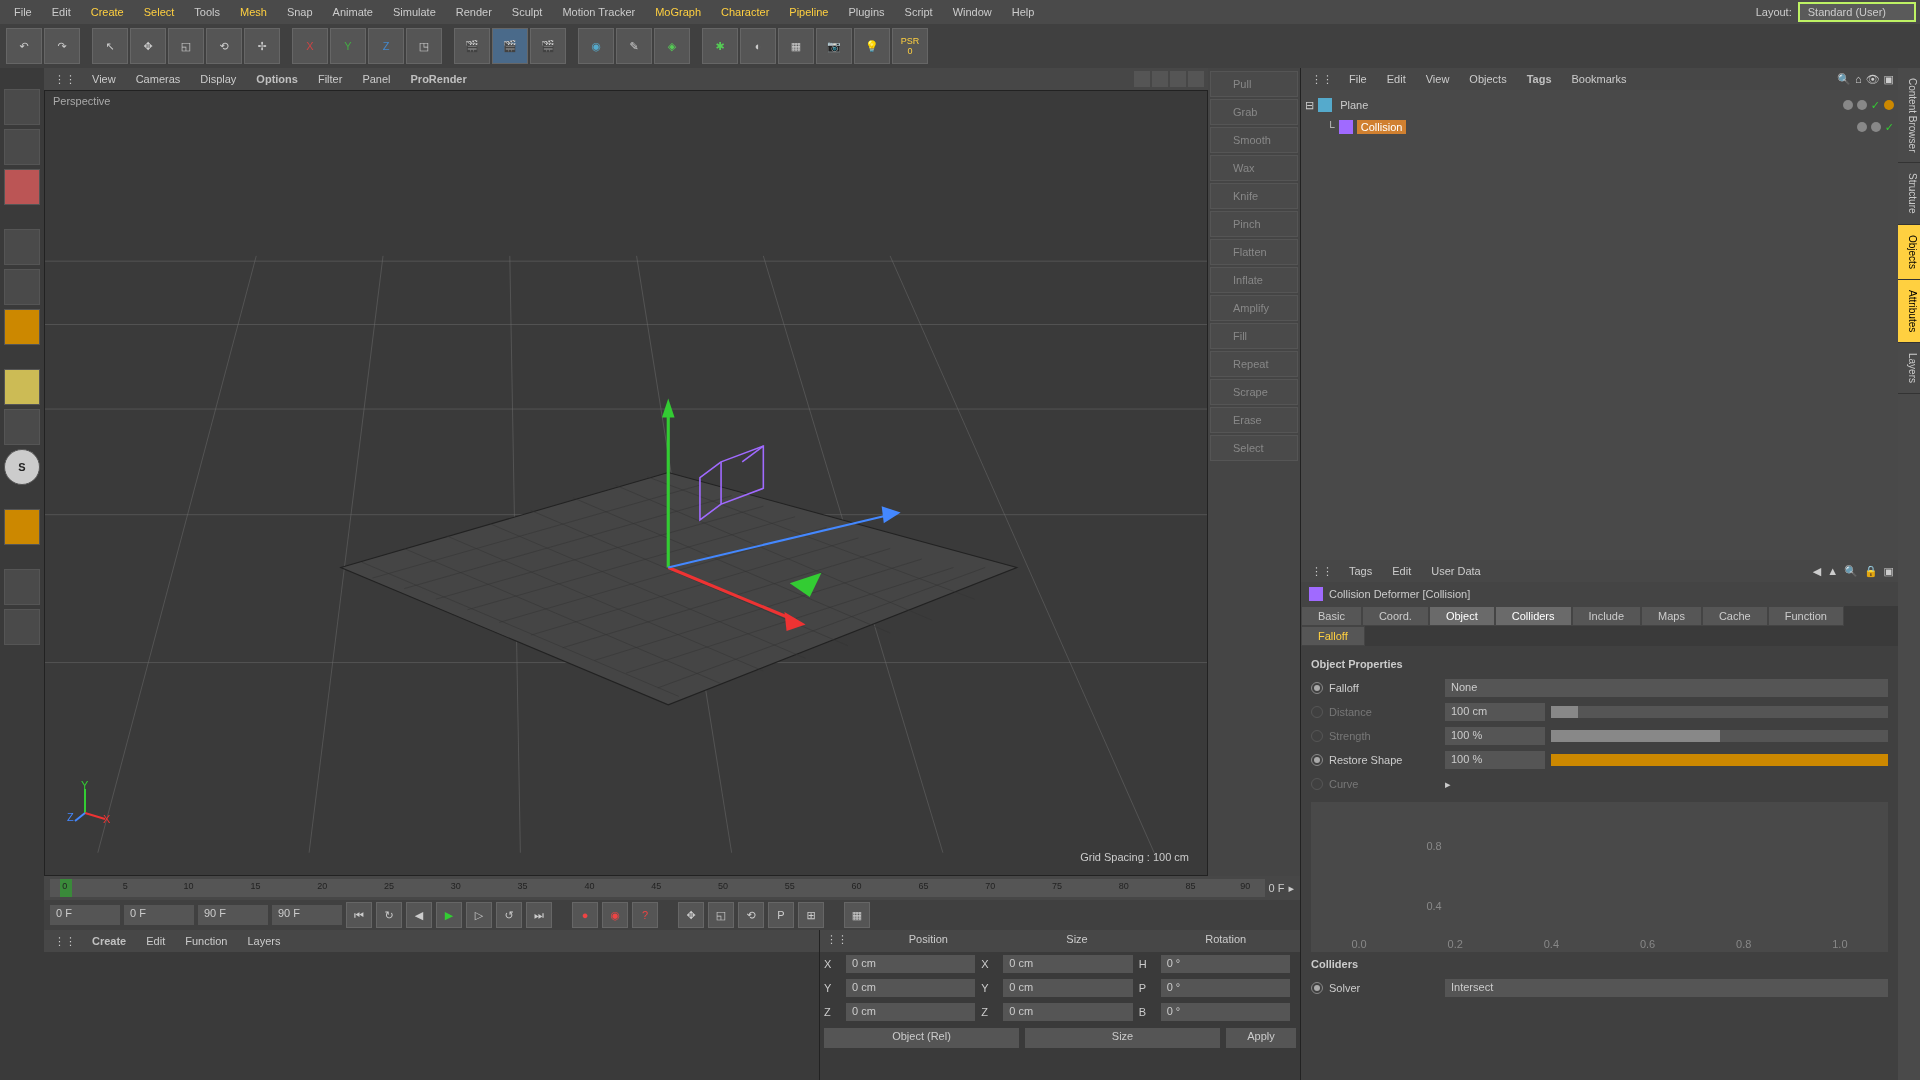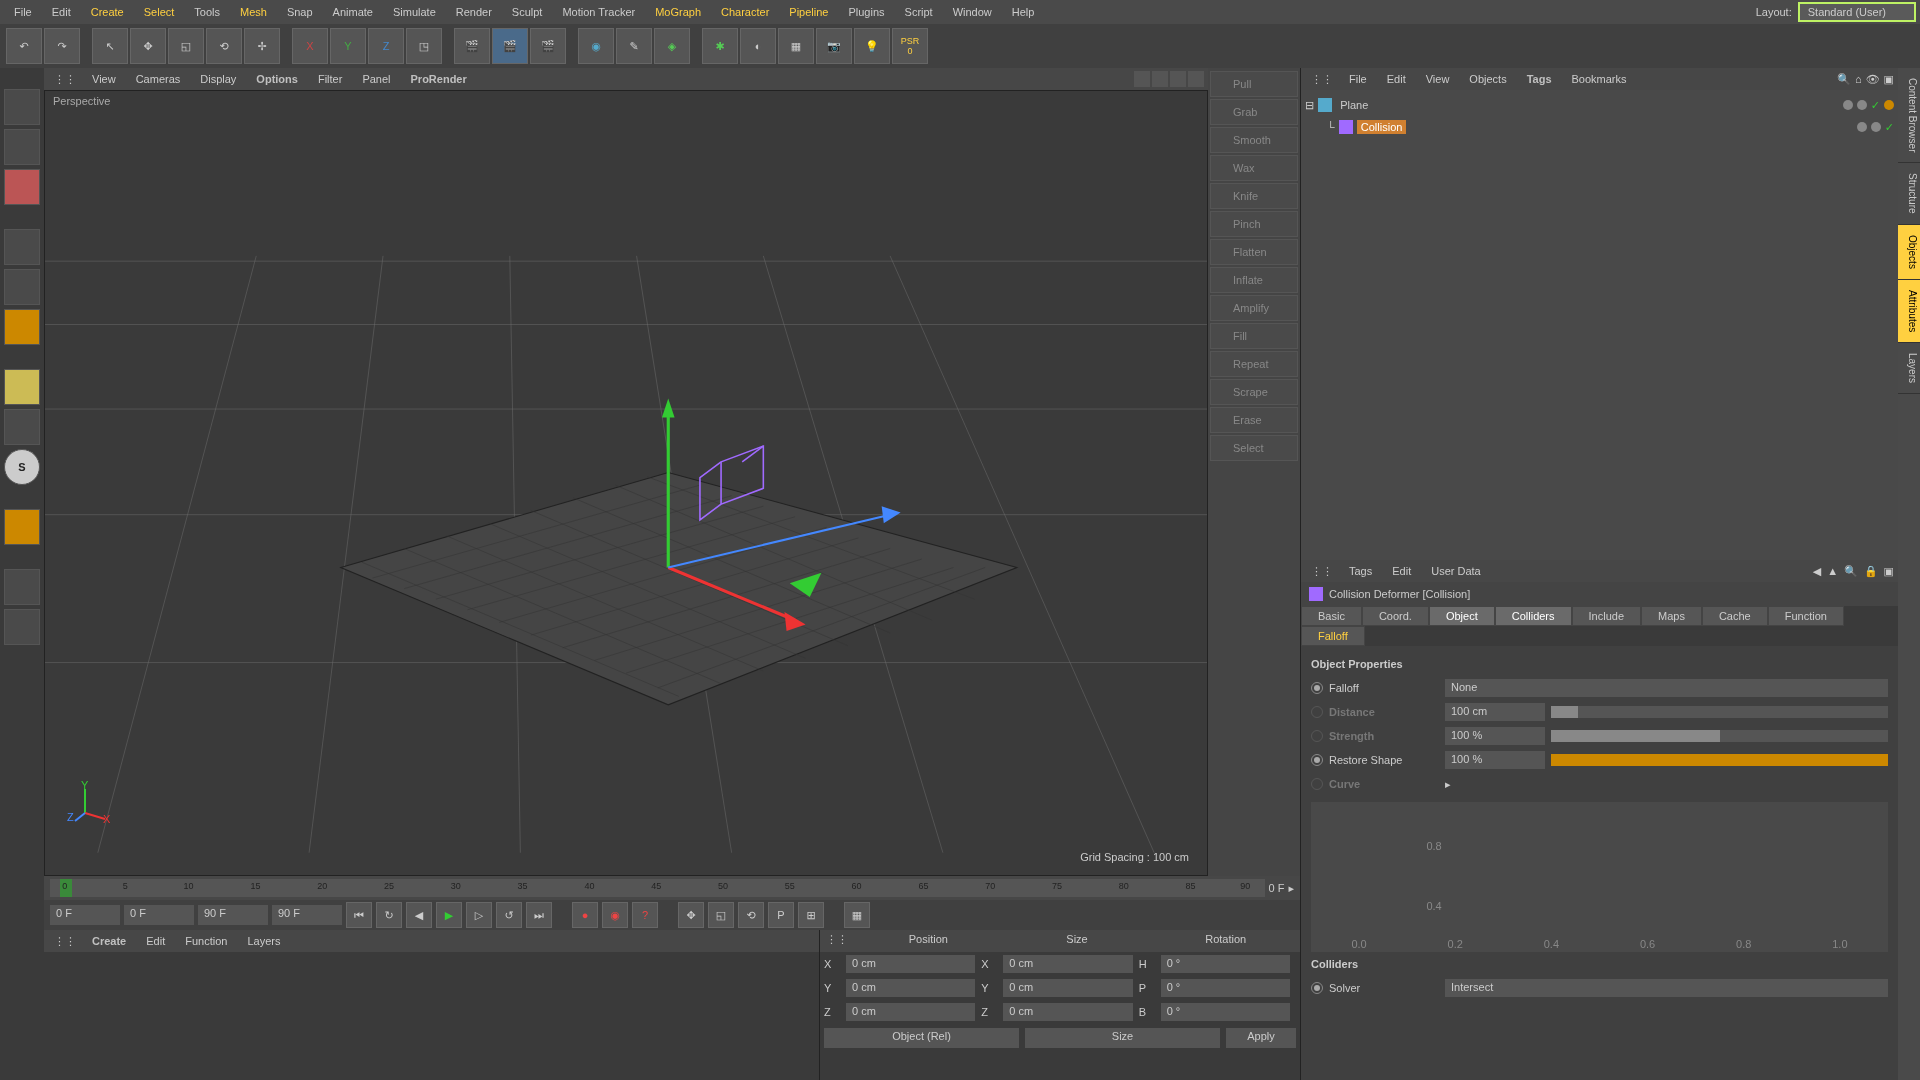--- a/index.html
+++ b/index.html
@@ -90,21 +90,21 @@
 .attr-tabs { display: flex; flex-wrap: wrap; }
 .attr-tab { padding: 3px 16px; background: #565656; border: 1px solid #444; font-size: 11px; }
 .attr-tab.active { background: #6a6a6a; color: #fff; }
 .attr-tab.hl { color: #fff; }
 .attr-body { flex: 1; padding: 6px 10px; overflow: auto; background: #404040; }
 .attr-section { font-weight: bold; margin: 6px 0; }
 .attr-row { display: flex; align-items: center; height: 24px; gap: 6px; }
 .attr-radio { width: 12px; height: 12px; border: 1px solid #888; border-radius: 50%; }
 .attr-radio.on::after { content: ''; display: block; width: 6px; height: 6px; background: #aaa; border-radius: 50%; margin: 2px; }
 .attr-label { width: 110px; }
-.attr-label.dim { color: #777; font-weight: bold; }
+.attr-label.dim { color: #777; }
 .attr-field { width: 100px; background: #555; height: 18px; padding: 2px 6px; }
 .attr-slider { flex: 1; height: 12px; background: #555; position: relative; }
 .attr-slider-fill { height: 100%; background: #888; }
 .attr-dd { flex: 1; background: #555; height: 18px; padding: 2px 6px; }
 .curve-box { height: 150px; background: #494949; margin: 6px 0; position: relative; }
 .side-tabs { width: 22px; background: #4a4a4a; display: flex; flex-direction: column; }
 .side-tab { writing-mode: vertical-rl; padding: 10px 2px; font-size: 10px; border-bottom: 1px solid #333; }
 .side-tab.active { background: #ffd040; color: #000; }
 </style>
 </head>

